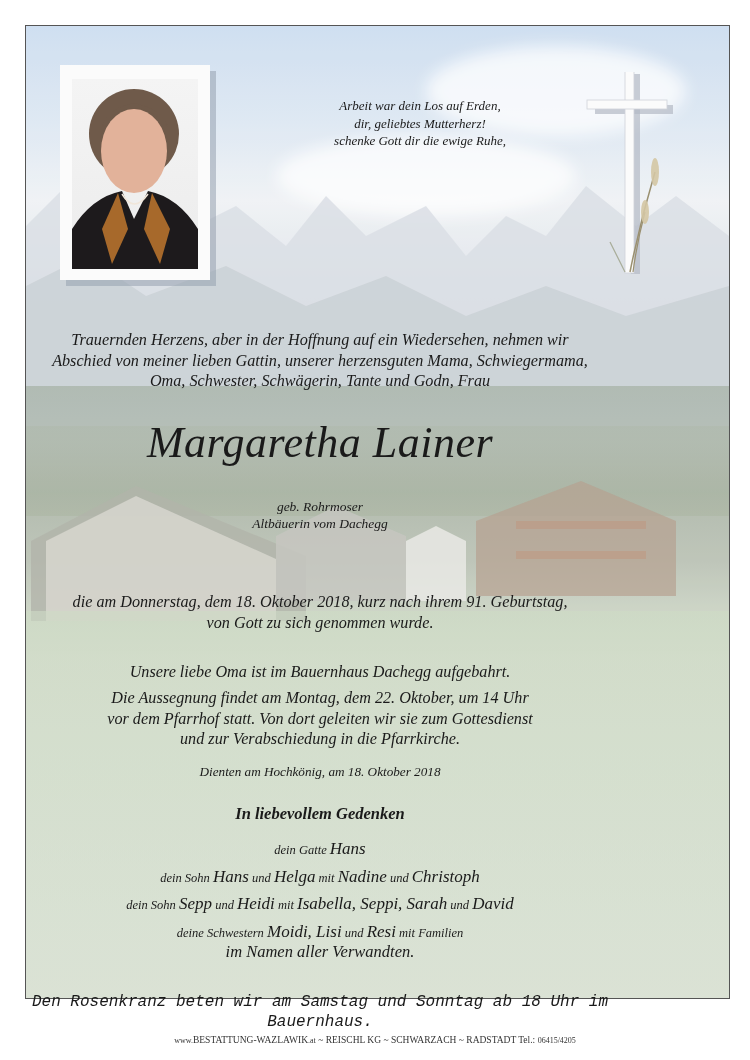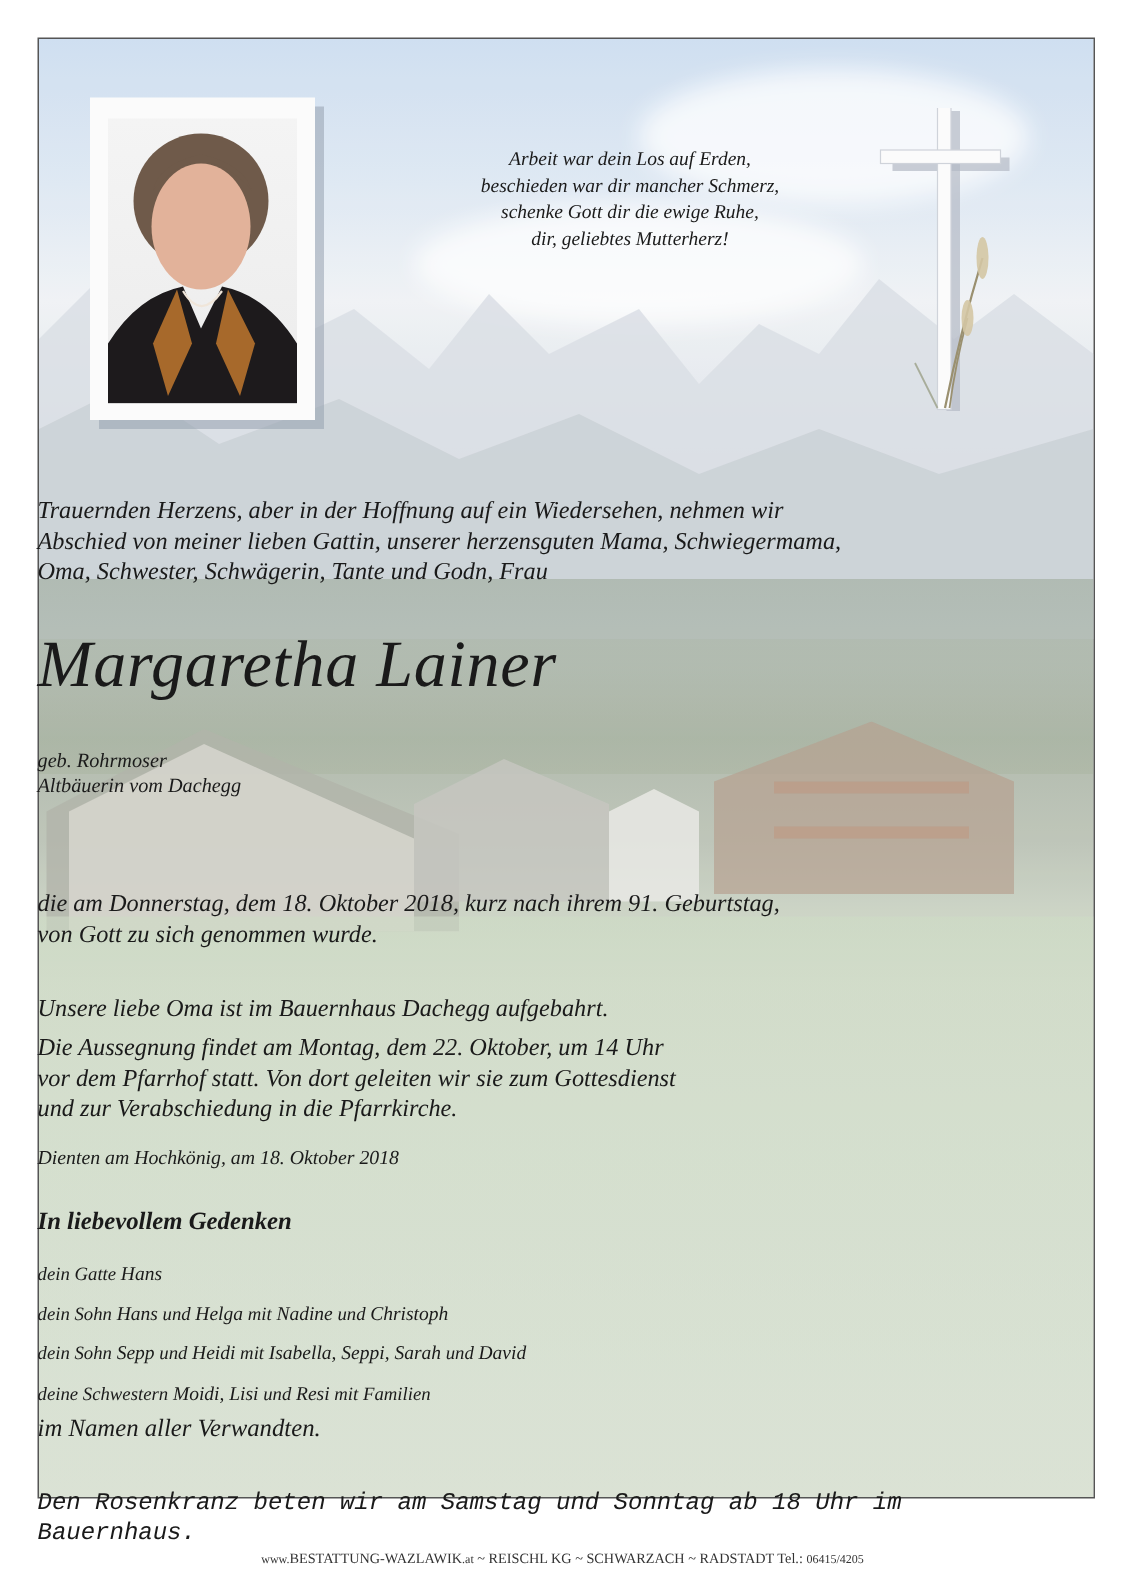--- a/index.html
+++ b/index.html
@@ -12,32 +12,32 @@
   .forest { position:absolute; left:0; top:360px; width:703px; height:130px; background:linear-gradient(180deg, rgba(140,155,135,0.55), rgba(150,165,140,0.35)); }
   .houses { position:absolute; left:0; top:455px; width:703px; height:140px; }
   .meadow { position:absolute; left:0; top:585px; width:703px; height:400px; background:linear-gradient(180deg, rgba(200,215,190,0.6), rgba(214,224,208,0.4)); }
   .overlay { position:absolute; inset:0; background:rgba(255,255,255,0.12); }
 
   .photo-card { position:absolute; left:60px; top:65px; width:150px; height:215px; background:#fbfbfb; box-shadow:6px 6px 0 rgba(150,160,175,0.55); }
   .photo { position:absolute; left:12px; top:14px; width:126px; height:190px; background:linear-gradient(180deg,#f4f4f4 0%, #ececec 100%); overflow:hidden; }
   .poem { position:absolute; left:260px; top:97px; width:320px; text-align:center; font-style:italic; font-size:13px; line-height:17.5px; }
   .cross { position:absolute; left:585px; top:72px; width:90px; height:210px; }
 
-  .center { position:absolute; left:25px; width:590px; text-align:left; font-style:italic; }
+  .center { position:absolute; left:25px; width:590px; text-align:center; font-style:italic; }
   .intro { top:330px; font-size:16.2px; line-height:20.5px; }
   .name { top:418px; font-size:44px; line-height:50px; letter-spacing:0.5px; }
   .sub { top:472px; font-size:13.5px; line-height:17px;margin-top:26px; }
   .death { top:592px; font-size:16.2px; line-height:20.5px; }
   .wake { top:662px; font-size:16.2px; line-height:20px; }
   .service { top:688px; font-size:16.2px; line-height:20.5px; }
   .place { top:763px; font-size:13.2px; line-height:17px; }
   .heading { top:804px; font-size:16.5px; font-weight:bold; line-height:20px; }
   .family { top:836px; font-size:15px; line-height:25.5px; }
   .family .sm { font-size:12.5px; }
-  .family .lg { font-size:13px; }
+  .family .lg { font-size:17px; }
   .closing { top:942px; font-size:16.5px; line-height:20px; }
   .rosary { top:992px; font-size:16px; line-height:20px;font-family:Liberation Mono, monospace; }
   .footer { position:absolute; left:0; top:1035px; width:750px; text-align:center; font-size:9.5px; color:#333; font-style:normal; }
   .footer .tiny { font-size:8px; }
 </style>
 </head>
 <body>
 
 <div class="frame">
 
@@ -70,23 +70,22 @@
       <path d="M0 190 L0 150 Q20 118 50 112 L62 140 L76 112 Q106 118 126 150 L126 190 Z" fill="#1d1a1c"></path>
       <path d="M46 114 L56 150 L40 185 L30 150 Z" fill="#c0782e" opacity="0.85"></path>
       <path d="M80 114 L72 150 L88 185 L98 150 Z" fill="#c0782e" opacity="0.85"></path>
       <path d="M50 115 Q62 135 76 115" stroke="#f0e6da" stroke-width="1.5" fill="none"></path>
     </svg>
   </div>
 </div>
 
 <div class="poem">
   <div>Arbeit war dein Los auf Erden,</div>
-  <div>beschieden war dir mancher Schmerz,</div>
+  <div>dir, geliebtes Mutterherz!</div>
   <div>schenke Gott dir die ewige Ruhe,</div>
-  <div>dir, geliebtes Mutterherz!</div>
 </div>
 
 <svg class="cross" viewBox="0 0 90 210">
   <rect x="46" y="2" width="9" height="200" fill="#b4b9c4" opacity="0.7"></rect>
   <rect x="10" y="33" width="78" height="9" fill="#b4b9c4" opacity="0.7"></rect>
   <rect x="40" y="-4" width="9" height="205" fill="#fbfbfb" stroke="#cfd3da" stroke-width="0.8"></rect>
   <rect x="2" y="28" width="80" height="9" fill="#fbfbfb" stroke="#cfd3da" stroke-width="0.8"></rect>
   <path d="M45 200 Q55 150 70 100" stroke="#9a9070" stroke-width="1.5" fill="none"></path>
   <path d="M48 200 Q52 170 60 140" stroke="#9a9070" stroke-width="1.2" fill="none"></path>
   <ellipse cx="70" cy="100" rx="4" ry="14" fill="#d4c7a4" opacity="0.9"></ellipse>

